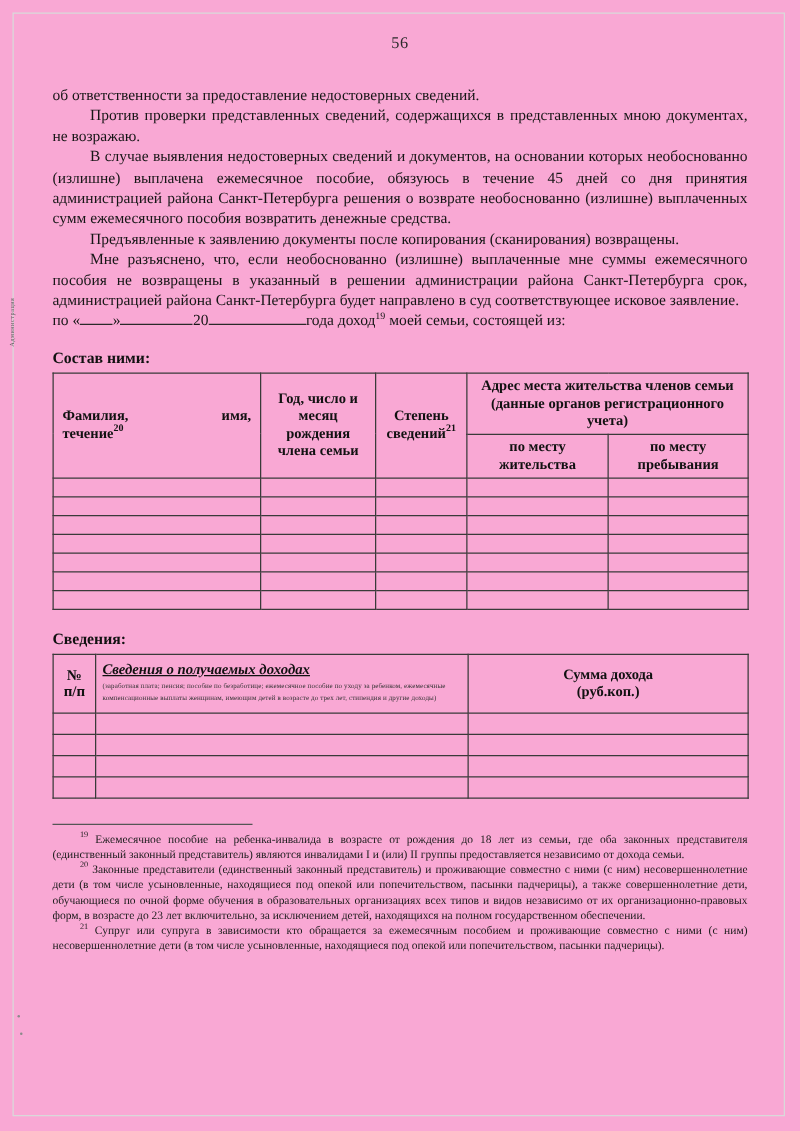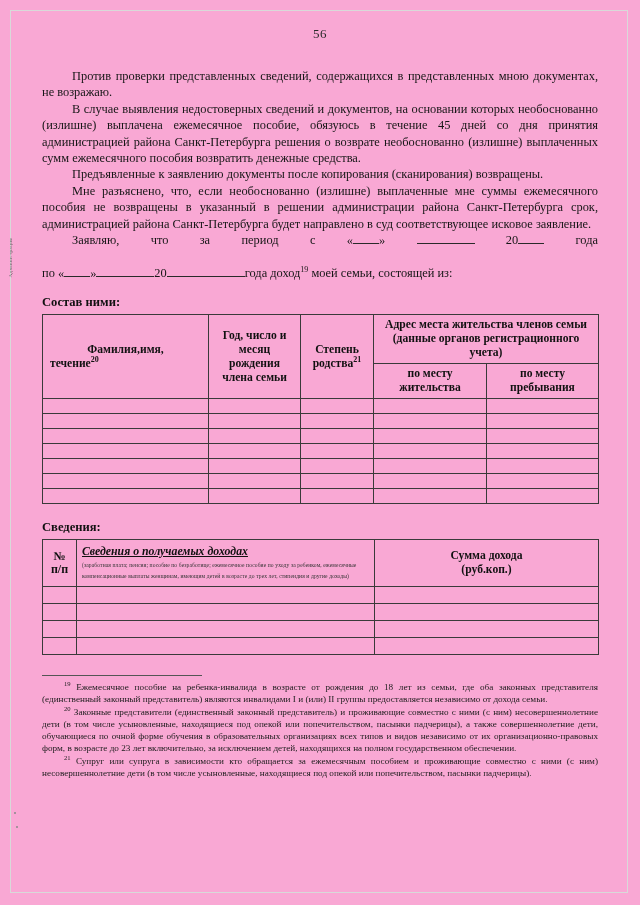--- a/index.html
+++ b/index.html
@@ -87,21 +87,21 @@
     padding: 3px 4px;
     color: #111;
   }
   th.name-cell {
     text-align: left !important;
     padding-left: 7px !important;
     padding-right: 7px !important;
   }
   .name-line {
     display: flex;
-    justify-content: center;
+    justify-content: space-between;
     width: 100%;
   }
   .name-line2 { display: block; }
   td.empty-row { height: 14px; }
 
   
   table.income th.num { width: 34px; font-size: 12px; line-height: 13px; }
   th.income-head {
     text-align: left !important;
     padding: 4px 5px 5px 5px !important;
@@ -176,37 +176,26 @@
   <div id="sheet-border"></div>
 
   <div class="margin-mark" style="left:8px; top:238px;">Администрация</div>
   <div class="margin-dot" style="left:14px; top:812px;"></div>
   <div class="margin-dot" style="left:16px; top:826px;"></div>
 
   <div id="content">
 
     <div class="page-number">56</div>
 
+    <p class="body">об ответственности за предоставление недостоверных сведений.</p>
     <p class="body indent">Против проверки представленных сведений, содержащихся в представленных мною документах, не возражаю.</p>
     <p class="body indent">В случае выявления недостоверных сведений и документов, на основании которых необоснованно (излишне) выплачена ежемесячное пособие, обязуюсь в течение 45 дней со дня принятия администрацией района Санкт-Петербурга решения о возврате необоснованно (излишне) выплаченных сумм ежемесячного пособия возвратить денежные средства.</p>
     <p class="body indent">Предъявленные к заявлению документы после копирования (сканирования) возвращены.</p>
     <p class="body indent">Мне разъяснено, что, если необоснованно (излишне) выплаченные мне суммы ежемесячного пособия не возвращены в указанный в решении администрации района Санкт-Петербурга срок, администрацией района Санкт-Петербурга будет направлено в суд соответствующее исковое заявление.</p>
 
-    <p class="body" style="text-align:justify; text-indent:30px;">
-      <span>Заявляю,</span>
-      <span>что</span>
-      <span>за</span>
-      <span>период</span>
-      <span>с</span>
-      <span>«</span><span class="blank-s"></span><span>»</span>
-      <span class="blank-m"></span>
-      <span>20</span><span class="blank-s"></span>
-      <span>года</span>
-      <span style="display:inline-block;width:100%"></span>
-    </p>
 
     <p class="body">
       <span>по «</span><span class="blank-s"></span><span>»</span><span class="blank-m"></span><span>20</span><span class="blank-l"></span><span>года доход</span><span class="sup">19</span>
       <span>моей семьи, состоящей из:</span>
     </p>
 
     <div class="section-label">Состав ними:</div>
 
     <table class="form family">
       <colgroup>
@@ -222,21 +211,21 @@
             <span class="name-line">
               <span>Фамилия,</span>
               <span>имя,</span>
             </span>
             <span class="name-line2">
               <span>течение</span><span class="sup">20</span>
             </span>
           </th>
           <th rowspan="2">Год, число и месяц рождения члена семьи</th>
           <th rowspan="2">
-            <span>Степень родства</span><span class="sup">21</span>
+            <span>Степень сведений</span><span class="sup">21</span>
           </th>
           <th colspan="2">Адрес места жительства членов семьи (данные органов регистрационного учета)</th>
         </tr>
         <tr>
           <th>по месту жительства</th>
           <th>по месту пребывания</th>
         </tr>
         <tr>
           <td class="empty-row"></td>
           <td class="empty-row"></td>

